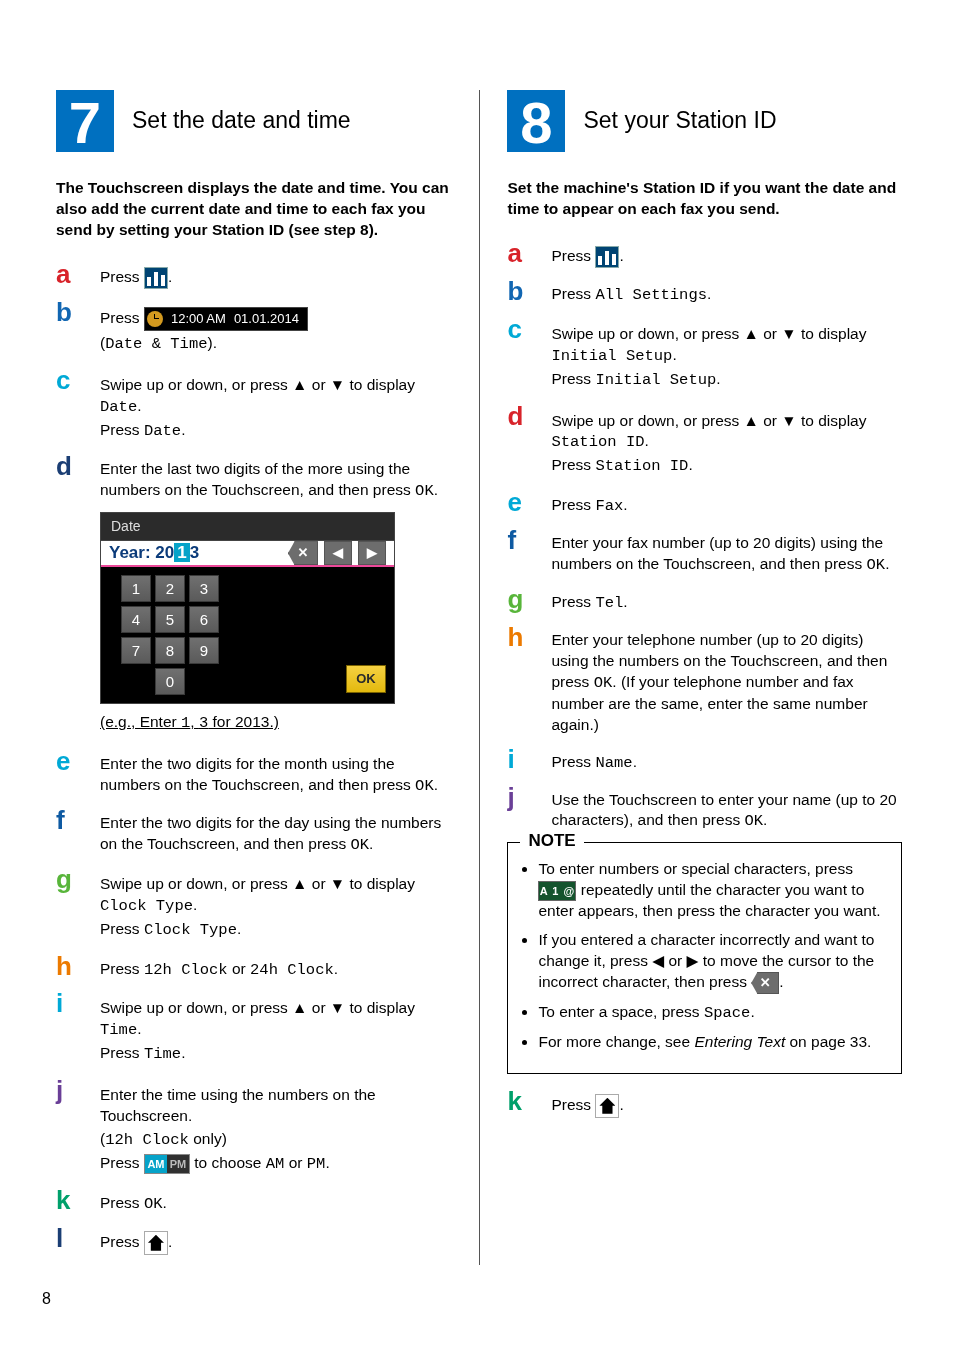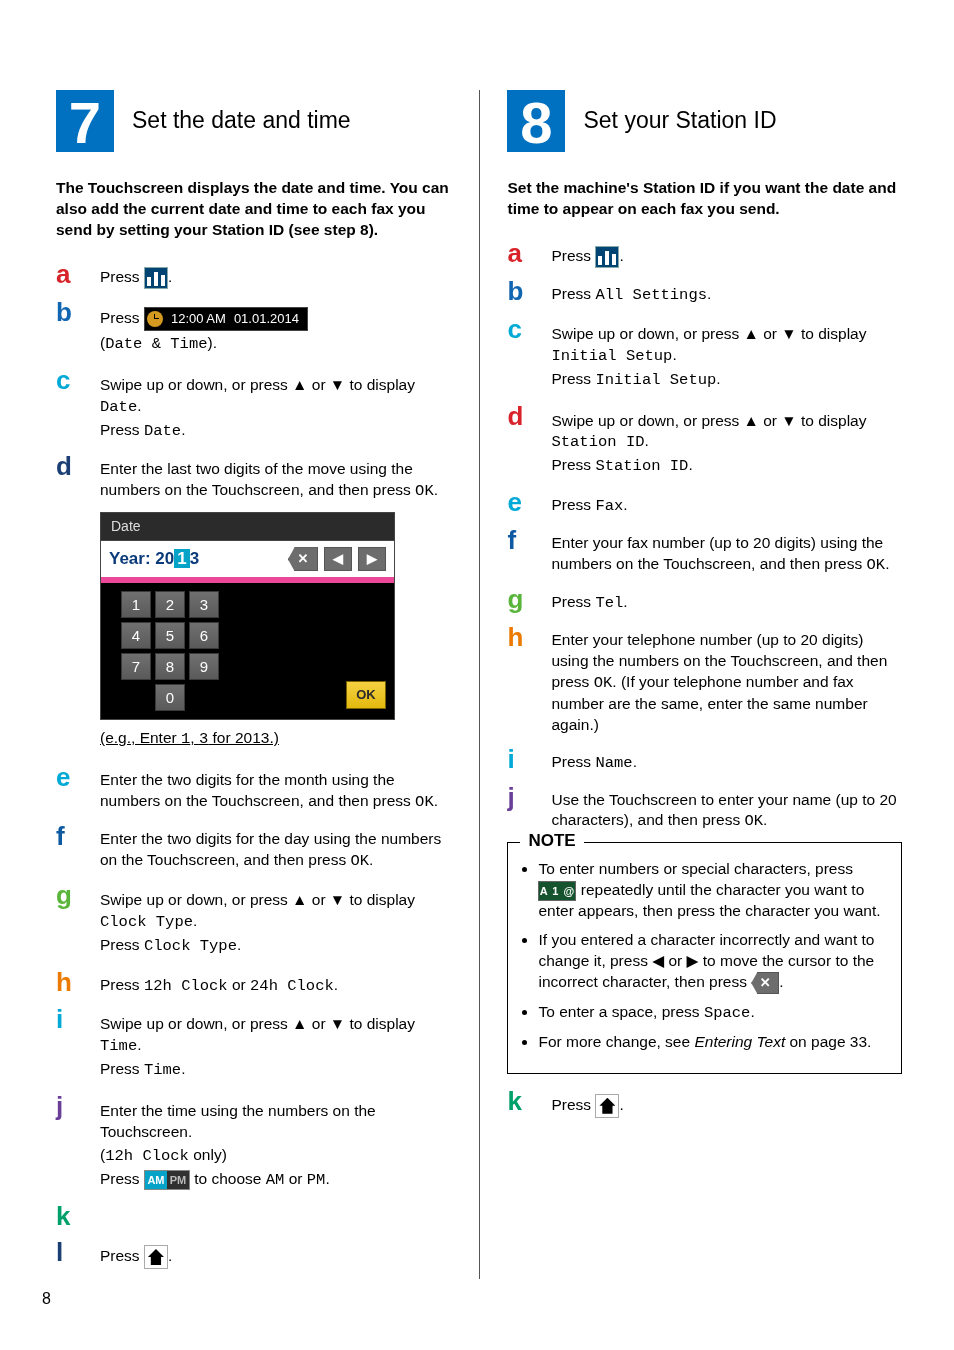--- a/index.html
+++ b/index.html
@@ -207,23 +207,23 @@
   
   .date-shot{
     width:293px;margin:6px 0 8px 44px;
     border:1px solid #444;
   }
   .ds-title{
     background:#2b2b2b;color:#ddd;font-size:14px;
     padding:4px 10px;
   }
   .ds-year-row{
-    background:#fff;border-top:1px solid #444;border-bottom:6px solid #ec4899;
+    background:#fff;border-top:1px solid #444;border-bottom:2px solid #ec4899;
     display:flex;align-items:center;justify-content:space-between;
-    padding:6px 8px;
+    padding:0 8px;
   }
   .ds-year-label{color:#0b3b7a;font-weight:700;font-size:17px;}
   .ds-year-label .caret{background:#06a3c9;color:#fff;padding:0 3px;}
   .ds-arrows{display:flex;gap:6px;}
   .ds-btn{
     width:26px;height:22px;border:1px solid #555;background:#6d6d6d;color:#fff;
     display:flex;align-items:center;justify-content:center;font-size:13px;font-weight:700;
   }
   .ds-bs{clip-path: polygon(22% 0, 100% 0, 100% 100%, 22% 100%, 0 50%);width:28px;}
   .ds-body{
@@ -294,21 +294,21 @@
         <div class="letter c-cyan">c</div>
         <div class="step-body">
           <p class="tight-p"><span>Swipe up or down, or press ▲ or ▼ to display </span><span class="mono">Date</span><span>.</span></p>
           <p class="tight-p"><span>Press </span><span class="mono">Date</span><span>.</span></p>
         </div>
       </div>
 
       <div class="step">
         <div class="letter c-navy">d</div>
         <div class="step-body">
-          <span>Enter the last two digits of the move using the numbers on the Touchscreen, and then press </span><span class="mono">OK</span><span>.</span>
+          <span>Enter the last two digits of the more using the numbers on the Touchscreen, and then press </span><span class="mono">OK</span><span>.</span>
         </div>
       </div>
 
       <div class="date-shot">
         <div class="ds-title">Date</div>
         <div class="ds-year-row">
           <span class="ds-year-label">
             <span>Year: 20</span><span class="caret">1</span><span>3</span>
           </span>
           <span class="ds-arrows">
@@ -385,20 +385,23 @@
                 <span>AM</span>
                 <span>PM</span>
               </span>
             <span> to choose </span><span class="mono">AM</span><span> or </span><span class="mono">PM</span><span>.</span>
           </p>
         </div>
       </div>
 
       <div class="step">
         <div class="letter c-green">k</div>
+        <div class="step-body">
+          <span>Press </span><span class="mono">OK</span><span>.</span>
+        </div>
       </div>
 
       <div class="step">
         <div class="letter c-navy">l</div>
         <div class="step-body">
           <span>Press </span><span class="icon-home"></span><span>.</span>
         </div>
       </div>
     </div>
 

